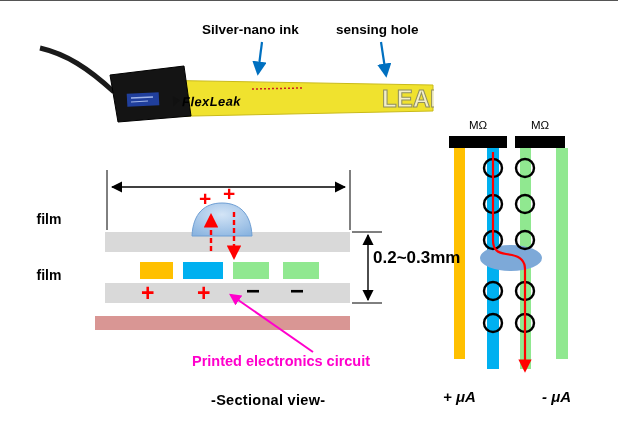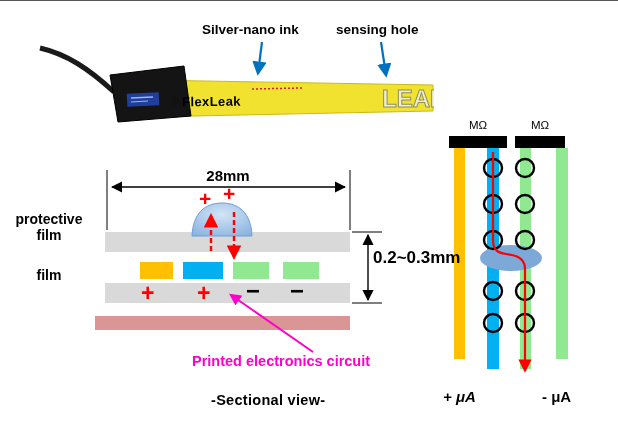--- a/index.html
+++ b/index.html
@@ -18,21 +18,21 @@
   .c-orange{background:var(--orange,#ffc000)}
   .c-blue{background:var(--blue,#00b0f0)}
   .c-green{background:var(--green,#90e890)}
   .c-black{background:#000}
   svg.overlay{position:absolute;left:0;top:0;width:618px;height:441px;pointer-events:none}
   .txt{position:absolute;white-space:nowrap;color:#000;font-family:"Liberation Sans",sans-serif}
   .b{font-weight:bold}
   .red{color:var(--red,#ff0000)}
   .mag{color:var(--magenta,#ff00cc)}
   .ctr{text-align:center}
-  .brand{letter-spacing:.4px;transform:rotate(-.6deg)}
+  .brand{font-style:italic;letter-spacing:.4px;transform:rotate(-.6deg)}
   .brand .tri{display:inline-block;width:0;height:0;border-left:7px solid #111;
     border-top:4px solid transparent;border-bottom:6px solid transparent;margin-right:2px}
   .leak-outline{color:#f3eecb;-webkit-text-stroke:1px #8f8f60;overflow:hidden;width:52px;height:27px}
   .stack span{display:block;line-height:16px}
 </style>
 </head>
 <body>
 
 <div class="canvas">
 
@@ -114,24 +114,22 @@
     </g>
     <path d="M493,152 L493,240 C493,250 498,253 506,254 L512,255 C521,257 525,262 525,269 L525,370" fill="none" stroke="#ff0000" stroke-width="2.2" marker-end="url(#mR)"></path>
   </svg>
 
   <div class="txt b" style="left:336px;top:22px;font-size:13.5px">sensing hole</div>
   <div class="txt b" style="left:202px;top:22px;font-size:13.5px">Silver-nano ink</div>
 
   <div class="txt b brand" style="left:173px;top:94px;font-size:13px"><span class="tri"></span><span>FlexLeak</span></div>
   <div class="txt b leak-outline" style="left:382px;top:85px;font-size:24px">LEAK</div>
 
-  <div class="txt b ctr" style="left:183px;top:167px;width:90px;font-size:15px">28mm</div>
 
   <div class="txt b ctr stack" style="left:0;top:211px;width:98px;font-size:14px">
-    <span>protective</span>
     <span>film</span>
   </div>
   <div class="txt b ctr stack" style="left:0;top:267px;width:98px;font-size:14px">
     <span>film</span>
   </div>
 
   <div class="txt b" style="left:373px;top:248px;font-size:17px">0.2~0.3mm</div>
 
   <div class="txt b red" style="left:199px;top:187px;font-size:21px">+</div>
   <div class="txt b red" style="left:223px;top:182px;font-size:21px">+</div>
@@ -139,15 +137,15 @@
   <div class="txt b red" style="left:197px;top:280px;font-size:23px">+</div>
   <div class="txt" style="left:246px;top:277px;font-size:24px;font-weight:900">−</div>
   <div class="txt" style="left:290px;top:277px;font-size:24px;font-weight:900">−</div>
 
   <div class="txt b mag" style="left:192px;top:353px;font-size:14.5px">Printed electronics circuit</div>
   <div class="txt b" style="left:211px;top:392px;font-size:14.5px;letter-spacing:.3px">-Sectional view-</div>
 
   <div class="txt ctr" style="left:447px;top:119px;width:62px;font-size:11.5px">MΩ</div>
   <div class="txt ctr" style="left:514px;top:119px;width:52px;font-size:11.5px">MΩ</div>
   <div class="txt b" style="left:443px;top:388px;font-size:15px;font-style:italic">+ μA</div>
-  <div class="txt b" style="left:542px;top:388px;font-size:15px;">- μA</div>
+  <div class="txt b" style="left:542px;top:388px;font-size:15px;font-style:italic">- μA</div>
 
 </div>
 
 </body></html>

